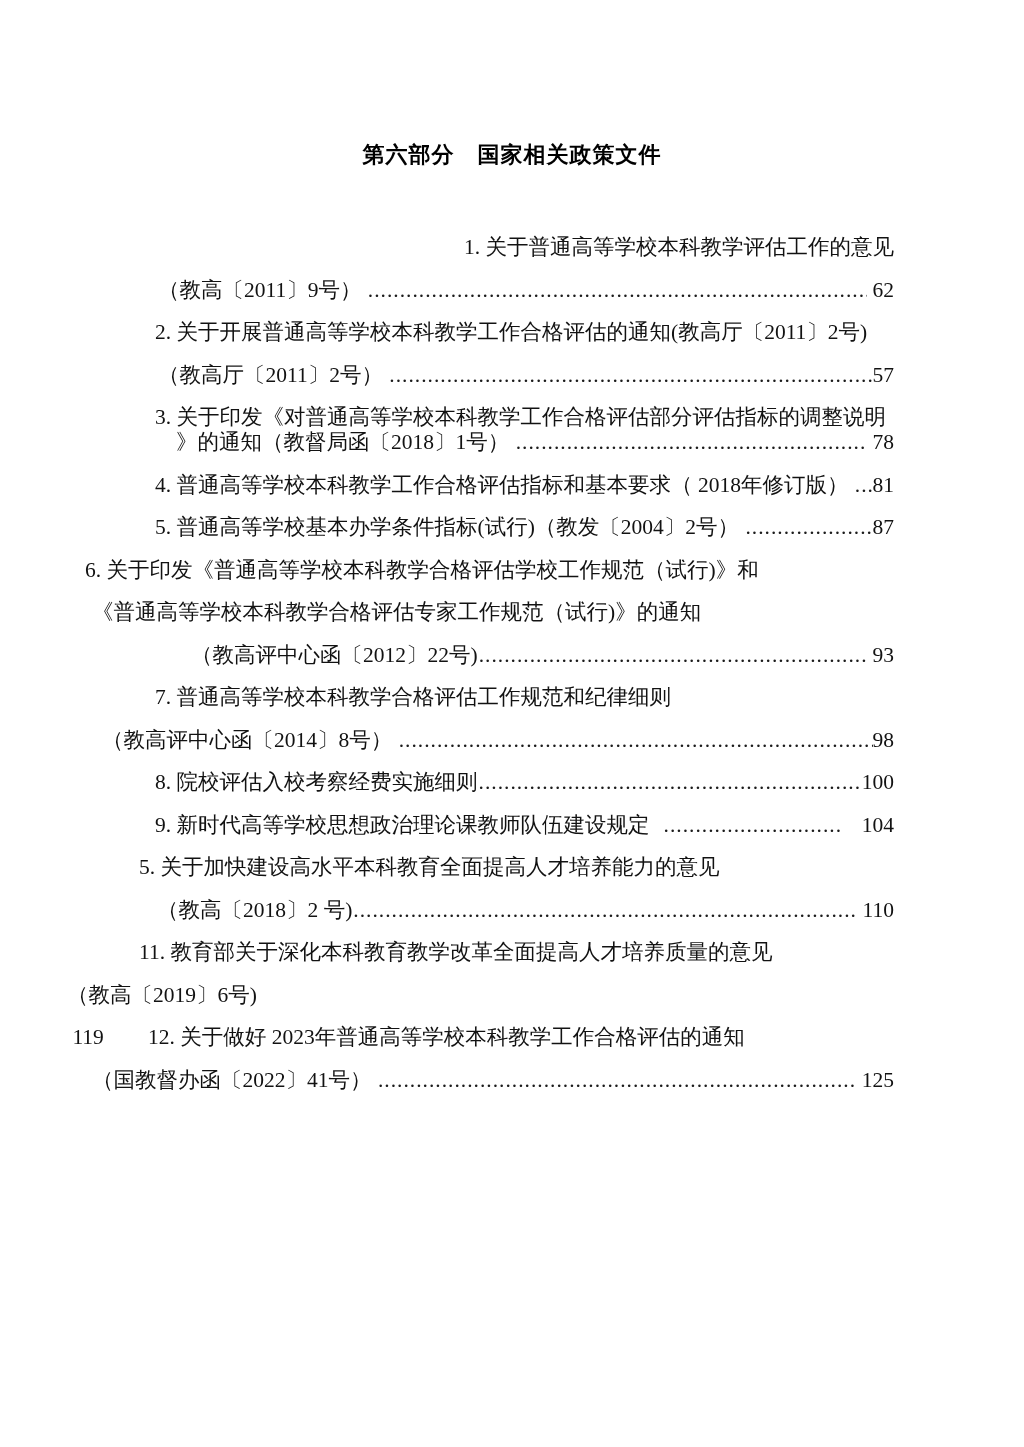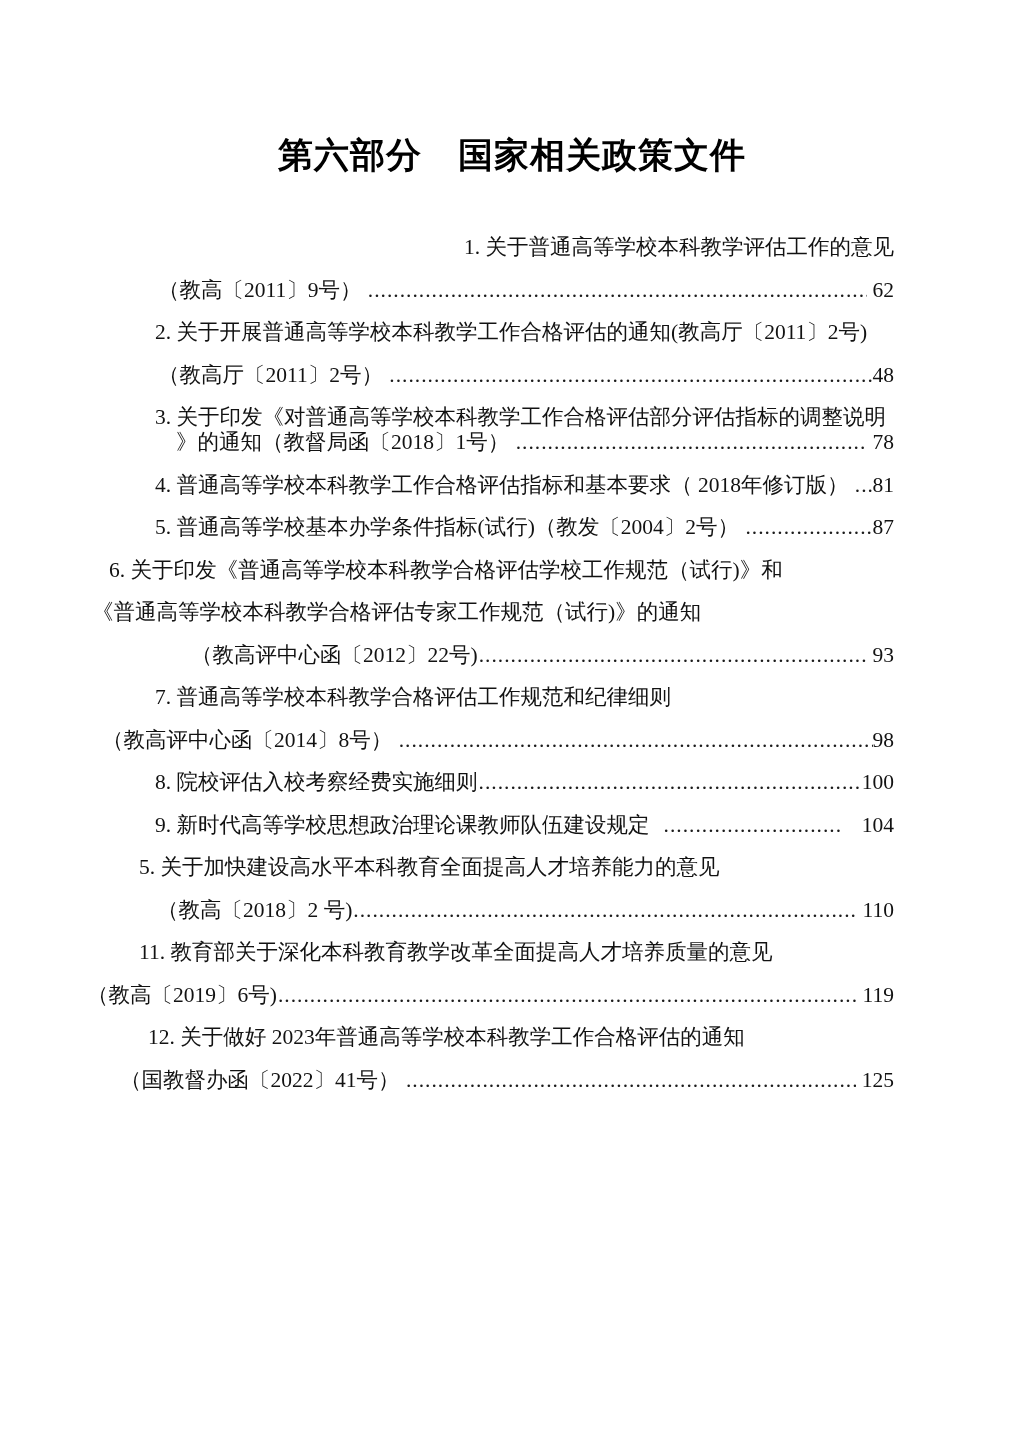--- a/index.html
+++ b/index.html
@@ -19,21 +19,21 @@
     width: 1024px;
     height: 1447px;
     padding-top: 139px;
     background: #ffffff;
   }
   .title {
     margin: 0;
     text-align: center;
     font-family: "DejaVu Sans", "Liberation Sans", sans-serif;
     font-weight: 700;
-    font-size: 35px;
+    font-size: 22px;
     line-height: 32px;
     letter-spacing: 1px;
     color: #000000;
   }
   .toc {
     margin-top: 55px;
     font-size: 21.5px;
   }
   .line {
     display: flex;
@@ -76,41 +76,41 @@
         <span class="label">（教高〔2011〕9号） </span>
         <span class="dots">..........................................................................................................................................................................</span>
         <span class="pagenum"> 62</span>
       </div>
       <div class="line" style="padding-left: 155px;">
         <span class="label">2. 关于开展普通高等学校本科教学工作合格评估的通知(教高厅〔2011〕2号)</span>
       </div>
       <div class="line" style="padding-left: 158px;">
         <span class="label">（教高厅〔2011〕2号） </span>
         <span class="dots">..........................................................................................................................................................................</span>
-        <span class="pagenum">48</span>
+        <span class="pagenum">57</span>
       </div>
       <div class="line" style="padding-left: 155px; text-align: right;">
         <span class="label">3. 关于印发《对普通高等学校本科教学工作合格评估部分评估指标的调整说明</span>
       </div>
       <div class="line tight" style="padding-left: 176px;">
         <span class="label">》的通知（教督局函〔2018〕1号） </span>
         <span class="dots">..........................................................................................................................................................................</span>
         <span class="pagenum"> 78</span>
       </div>
       <div class="line" style="padding-left: 155px;">
         <span class="label">4. 普通高等学校本科教学工作合格评估指标和基本要求（ 2018年修订版） </span>
         <span class="dots">..........................................................................................................................................................................</span>
         <span class="pagenum">81</span>
       </div>
       <div class="line" style="padding-left: 155px;">
         <span class="label">5. 普通高等学校基本办学条件指标(试行)（教发〔2004〕2号） </span>
         <span class="dots">..........................................................................................................................................................................</span>
         <span class="pagenum">87</span>
       </div>
-      <div class="line" style="padding-left: 109px;">
+      <div class="line" style="padding-left: 85px;">
         <span class="label">6. 关于印发《普通高等学校本科教学合格评估学校工作规范（试行)》和</span>
       </div>
       <div class="line" style="padding-left: 92px;">
         <span class="label">《普通高等学校本科教学合格评估专家工作规范（试行)》的通知</span>
       </div>
       <div class="line" style="padding-left: 191px;">
         <span class="label">（教高评中心函〔2012〕22号)</span>
         <span class="dots">..........................................................................................................................................................................</span>
         <span class="pagenum"> 93</span>
       </div>
@@ -136,27 +136,27 @@
         <span class="label">5. 关于加快建设高水平本科教育全面提高人才培养能力的意见</span>
       </div>
       <div class="line" style="padding-left: 157px;">
         <span class="label">（教高〔2018〕2 号)</span>
         <span class="dots">..........................................................................................................................................................................</span>
         <span class="pagenum"> 110</span>
       </div>
       <div class="line" style="padding-left: 139px;">
         <span class="label">11. 教育部关于深化本科教育教学改革全面提高人才培养质量的意见</span>
       </div>
-      <div class="line" style="padding-left: 87px;">
+      <div class="line" style="padding-left: 66px; flex-direction: column;">
         <span class="label">（教高〔2019〕6号)</span>
         <span class="dots">..........................................................................................................................................................................</span>
         <span class="pagenum"> 119</span>
       </div>
       <div class="line" style="padding-left: 148px;">
         <span class="label">12. 关于做好 2023年普通高等学校本科教学工作合格评估的通知</span>
       </div>
-      <div class="line" style="padding-left: 120px;">
+      <div class="line" style="padding-left: 92px;">
         <span class="label">（国教督办函〔2022〕41号） </span>
         <span class="dots">..........................................................................................................................................................................</span>
         <span class="pagenum"> 125</span>
       </div>
     </div>
 </div>
 
 </body></html>

